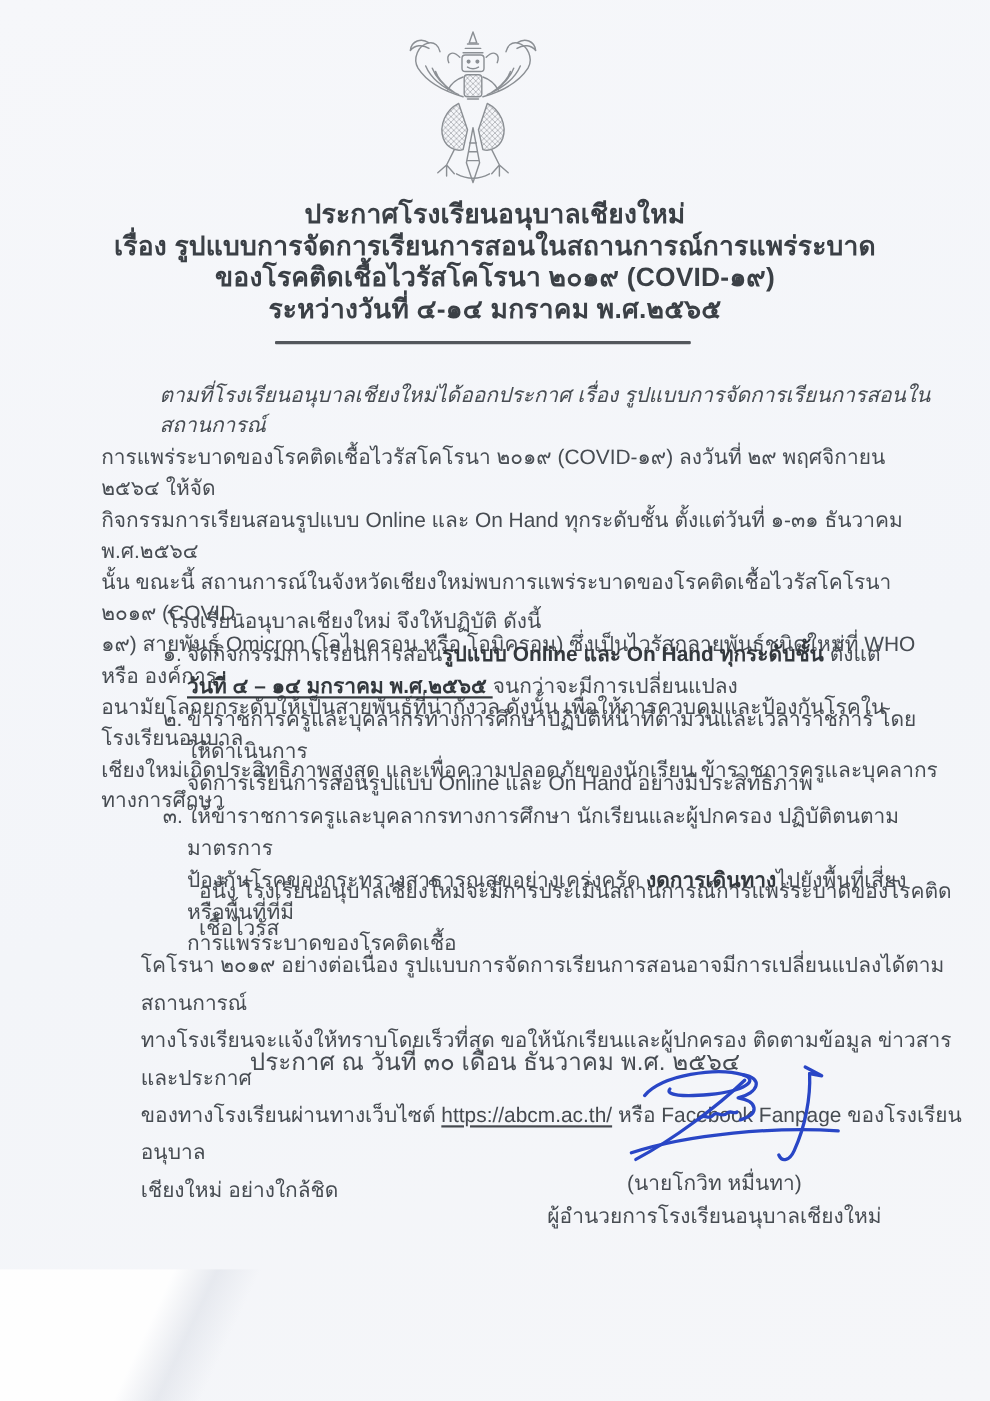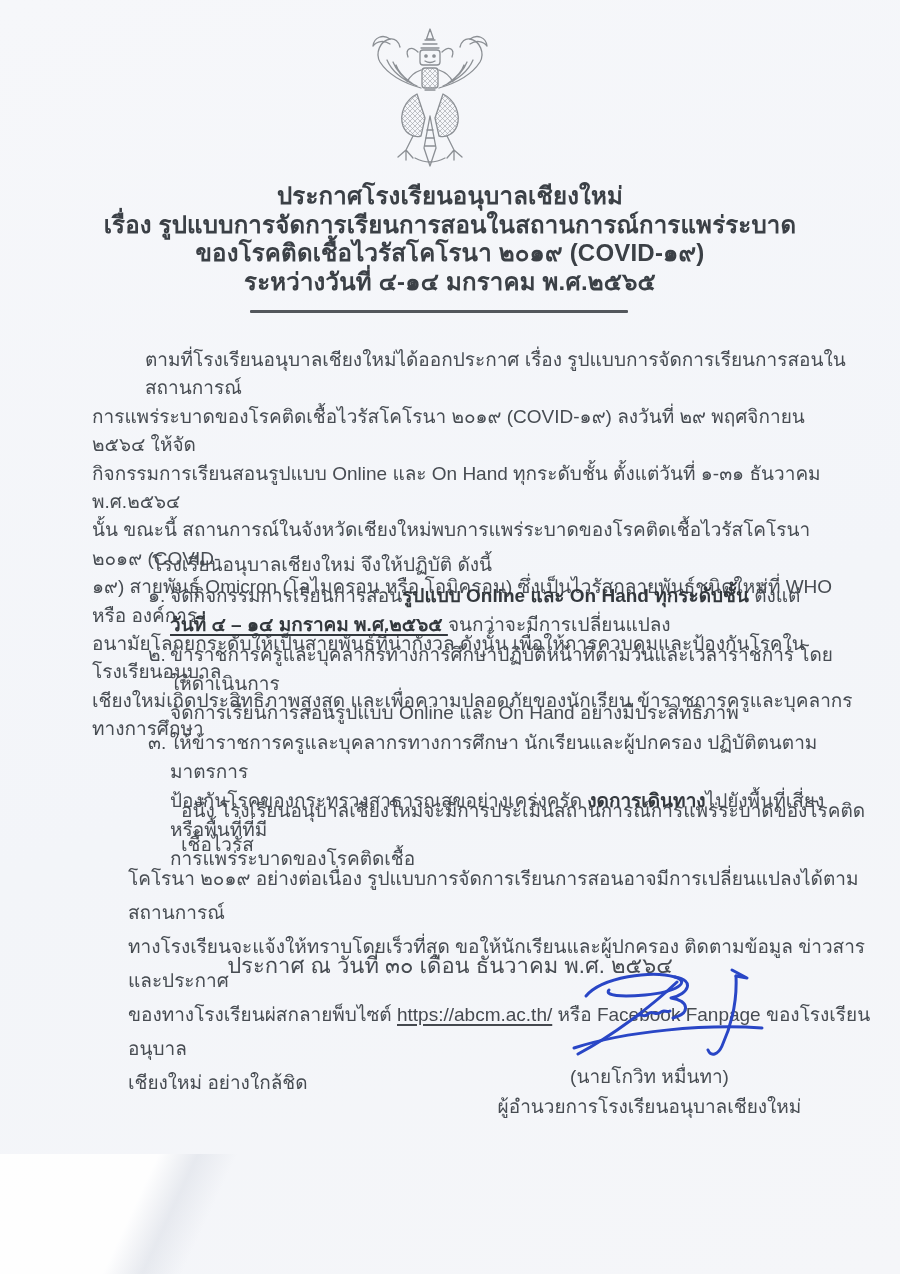--- a/index.html
+++ b/index.html
@@ -25,21 +25,21 @@
 
   .title-block{
     position:absolute;left:0;right:0;top:182px;
     text-align:center;font-weight:700;font-size:24px;line-height:28.5px;
     color:#3b4046;letter-spacing:.2px;
   }
   .rule{position:absolute;left:250px;top:310px;width:378px;height:3px;background:#53575c;border-radius:1px;}
 
   .textblock{font-size:19px;line-height:28.4px;color:#474c52;}
   .para1{position:absolute;left:92px;top:346px;width:766px;}
-  .para1 .line:first-child{padding-left:53px;}
+  .para1 .line:first-child{padding-left:53px;font-style:italic;}
   .lead-in{position:absolute;left:152px;top:549px;font-size:19px;color:#474c52;}
 
   .list{position:absolute;left:148px;top:581px;width:700px;font-size:19px;color:#474c52;}
   .list-item{display:flex;align-items:flex-start;margin-bottom:1px;}
   .item-number{flex:0 0 22px;line-height:29px;}
   .item-lines{flex:1;line-height:29px;}
 
   .para2{position:absolute;left:104px;top:794px;width:766px;line-height:34px;margin-left:24px;}
   .para2 .line:first-child{padding-left:53px;}
 
@@ -144,21 +144,21 @@
           <div class="line"><span>ป้องกันโรคของกระทรวงสาธารณสุขอย่างเคร่งครัด </span><span class="b">งดการเดินทาง</span><span>ไปยังพื้นที่เสี่ยงหรือพื้นที่ที่มี</span></div>
           <div class="line"><span>การแพร่ระบาดของโรคติดเชื้อ</span></div>
         </div>
       </div>
     </div>
 
   <div class="textblock para2">
       <div class="line"><span>อนึ่ง โรงเรียนอนุบาลเชียงใหม่จะมีการประเมินสถานการณ์การแพร่ระบาดของโรคติดเชื้อไวรัส</span></div>
       <div class="line"><span>โคโรนา ๒๐๑๙ อย่างต่อเนื่อง รูปแบบการจัดการเรียนการสอนอาจมีการเปลี่ยนแปลงได้ตามสถานการณ์</span></div>
       <div class="line"><span>ทางโรงเรียนจะแจ้งให้ทราบโดยเร็วที่สุด ขอให้นักเรียนและผู้ปกครอง ติดตามข้อมูล ข่าวสาร และประกาศ</span></div>
-      <div class="line"><span>ของทางโรงเรียนผ่สกลายพ็บไซต์ </span><span class="u lnk">https://abcm.ac.th/</span><span> หรือ Facebook Fanpage ของโรงเรียนอนุบาล</span></div>
+      <div class="line"><span>ของทางโรงเรียนผ่านทางเว็บไซต์ </span><span class="u lnk">https://abcm.ac.th/</span><span> หรือ Facebook Fanpage ของโรงเรียนอนุบาล</span></div>
       <div class="line"><span>เชียงใหม่ อย่างใกล้ชิด</span></div>
     </div>
 
   <div class="date-line">ประกาศ ณ วันที่ ๓๐ เดือน ธันวาคม พ.ศ. ๒๕๖๔</div>
 
   <div class="signature">
     <svg viewBox="0 0 218 100" fill="none" stroke="#2946c6" stroke-width="3" stroke-linecap="round" stroke-linejoin="round">
       <path d="M30,32 C46,13 96,6 119,13 C135,18 121,28 89,31 C66,33 48,32 53,26"></path>
       <path d="M119,13 C139,16 133,30 115,34 C133,37 135,49 117,54"></path>
       <path d="M79,54 c5,-7 9,1 13,-4 c4,-5 8,3 13,-2 c3,-3 6,1 9,-1"></path>

